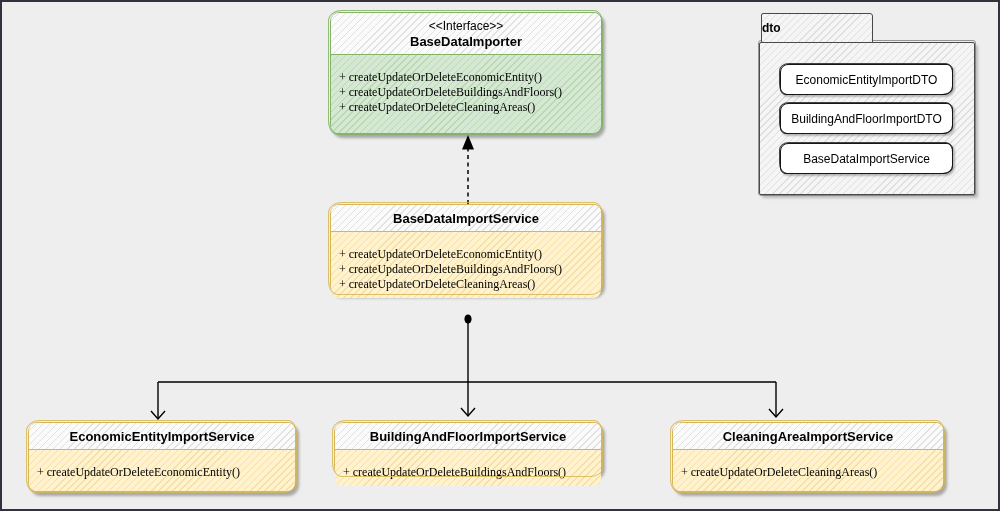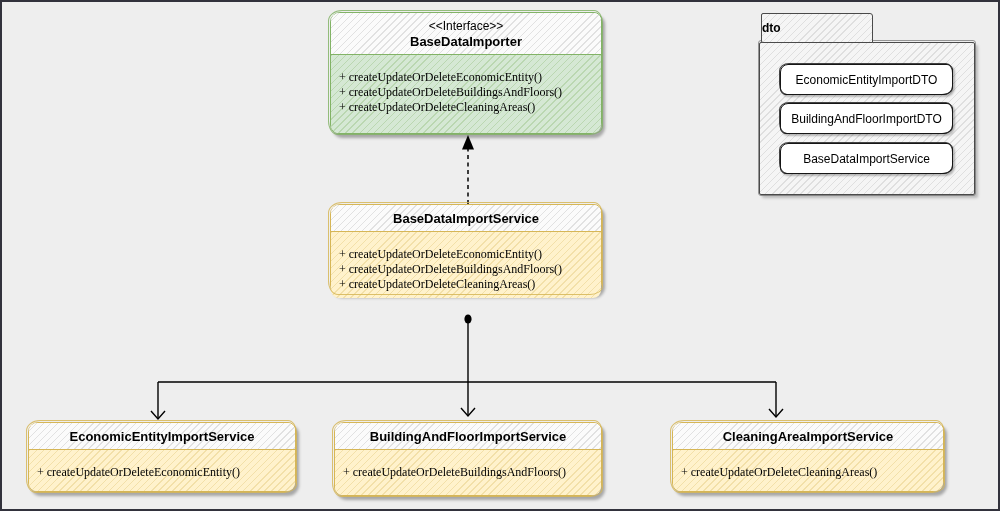--- a/index.html
+++ b/index.html
@@ -152,21 +152,21 @@
 
   <div class="node yellow" style="left:26px;top:420px;width:268px;height:70px">
     <div class="node-header">
       <div class="node-title">EconomicEntityImportService</div>
     </div>
     <div class="node-body">
       <div class="method">+ createUpdateOrDeleteEconomicEntity()</div>
     </div>
   </div>
 
-  <div class="node yellow" style="left:332px;top:420px;width:268px;height:74px">
+  <div class="node yellow" style="left:332px;top:420px;width:268px;height:54px">
     <div class="node-header">
       <div class="node-title">BuildingAndFloorImportService</div>
     </div>
     <div class="node-body">
       <div class="method">+ createUpdateOrDeleteBuildingsAndFloors()</div>
     </div>
   </div>
 
   <div class="node yellow" style="left:670px;top:420px;width:272px;height:70px">
     <div class="node-header">

